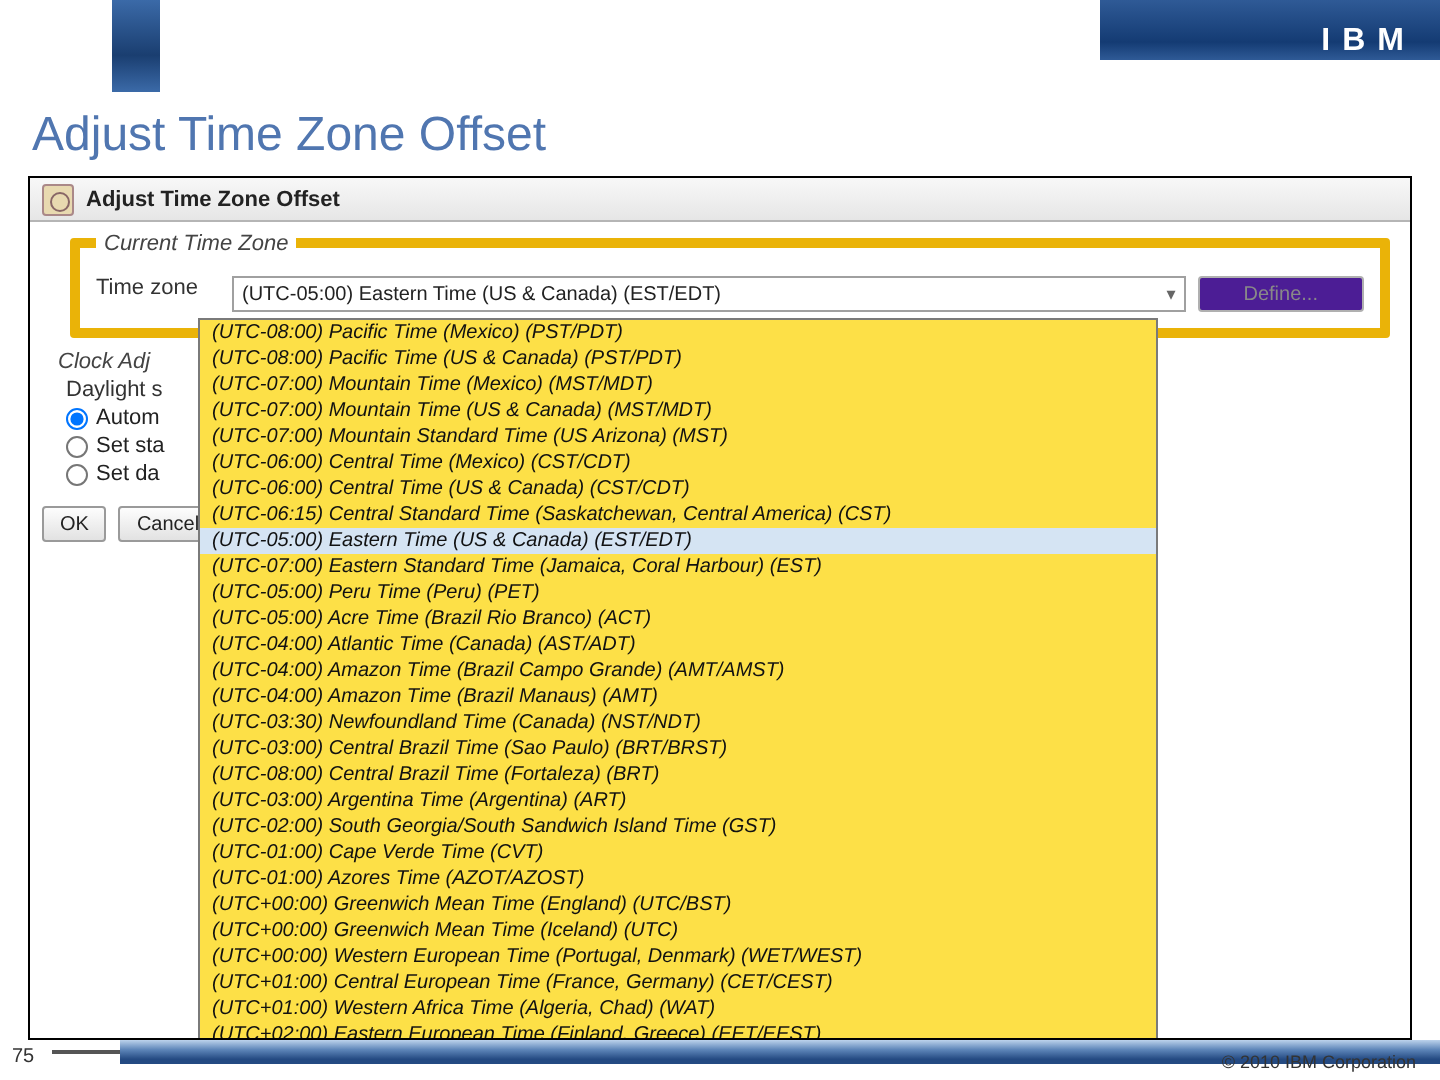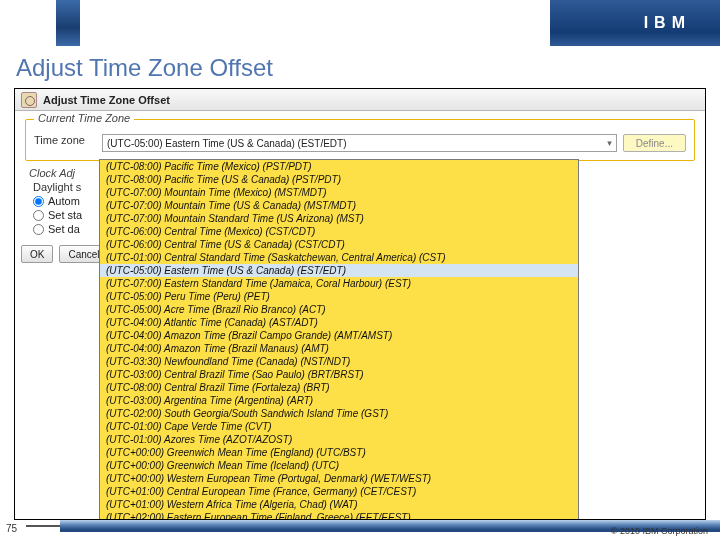--- a/index.html
+++ b/index.html
@@ -1,33 +1,33 @@
 <!DOCTYPE html>
 <html><head>
 <meta charset="utf-8">
 <style>
   * { box-sizing: border-box; margin: 0; padding: 0; }
   body { width: 720px; height: 540px; font-family: Arial, sans-serif; background: #fff; position: relative; overflow: hidden; }
   .top-band { height: 46px; background: #fff; position: relative; }
   .top-accent { position: absolute; top: 0; left: 56px; width: 24px; height: 46px; background: linear-gradient(180deg,#3b6aa8,#1a3e70 60%,#3b6aa8); }
-  .top-right { position: absolute; top: 0; right: 0; width: 170px; height: 46px; background: linear-gradient(180deg,#2f5a96,#143b73 70%,#2f5a96); display:flex; align-items:center; justify-content:flex-end; padding-right:29px; }
+  .top-right { position: absolute; top: 0; right: 0; width: 170px; height: 30px; background: linear-gradient(180deg,#2f5a96,#143b73 70%,#2f5a96); display:flex; align-items:flex-end; justify-content:flex-end; padding-right:12px; }
   .ibm-logo { color:#fff; font-weight:bold; letter-spacing:6px; font-size:16px; }
   .slide-title { color:#5076b0; font-size:24px; font-weight:normal; padding:8px 0 2px 16px; }
   .panel { margin:4px 14px 0 14px; border:1px solid #000; background:#fff; height:432px; position:relative; overflow:hidden; }
   .dlg-titlebar { height:22px; background:linear-gradient(#f8f8f8,#e6e6e6); border-bottom:1px solid #b5b5b5; display:flex; align-items:center; padding:0 6px; gap:6px; }
   .dlg-icon { width:16px; height:16px; background:#e8d9b0; border:1px solid #a88; border-radius:2px; position:relative; }
   .dlg-icon::after { content:""; position:absolute; left:3px; top:3px; width:8px; height:8px; border:1px solid #866; border-radius:50%; }
   .dlg-title { font-size:11px; font-weight:bold; font-family:Tahoma,Arial,sans-serif; color:#222; }
-  .group { margin:8px 10px 4px 10px; border:1px solid #eab308; border-radius:2px; padding:14px 8px 8px 8px; position:relative; font-size:11px; font-family:Tahoma,Arial,sans-serif; color:#333; }
+  .group { margin:8px 10px 4px 20px; border:5px solid #eab308; border-radius:2px; padding:14px 8px 8px 8px; position:relative; font-size:11px; font-family:Tahoma,Arial,sans-serif; color:#333; }
   .group-legend { position:absolute; top:-8px; left:8px; background:#fff; padding:0 4px; font-style:italic; color:#444; font-size:11px; }
   .tz-row { display:flex; gap:6px; }
   .tz-label { width:62px; }
   .tz-select { flex:1; height:18px; border:1px solid #a0a0a0; background:#fff; display:flex; align-items:center; justify-content:space-between; padding:0 4px 0 4px; font-size:10px; color:#222; }
   .tz-select .chev { font-size:9px; color:#666; }
-  .define-btn { height:18px; padding:0 12px; border:1px solid #b0b0b0; background:#fef9c3; color:#888; border-radius:2px; font-size:10px; }
+  .define-btn { height:18px; padding:0 22px; border:1px solid #b0b0b0; background:#4c1d95; color:#888; border-radius:2px; font-size:10px; }
   .group2-label { font-size:11px; font-style:italic; color:#444; margin:6px 0 2px 14px; font-family:Tahoma,Arial,sans-serif; }
   .dst-label-row { display:flex; gap:4px; font-size:11px; margin:0 0 2px 18px; font-family:Tahoma,Arial,sans-serif; color:#333; }
   .dst-label-trunc { width:52px; white-space:nowrap; overflow:hidden; }
   .radio-row { display:flex; align-items:center; gap:4px; font-size:11px; margin:2px 0 2px 18px; font-family:Tahoma,Arial,sans-serif; color:#222; }
   .radio-row input { width:11px; height:11px; }
   .btn-row { display:flex; gap:6px; margin:10px 0 0 6px; }
   .btn { height:18px; padding:0 8px; border:1px solid #9a9a9a; background:linear-gradient(#fdfdfd,#e2e2e2); border-radius:2px; font-size:10px; font-family:Tahoma,Arial,sans-serif; color:#222; }
   .dropdown-list { position:absolute; top:70px; left:84px; width:480px; height:428px; background:#fde047; border:1px solid #7a7a7a; overflow-y:auto; font-size:10px; font-family:Tahoma,Arial,sans-serif; color:#111;font-style:italic; }
   .dropdown-list .opt { padding:1px 6px; height:13px; line-height:12px; white-space:nowrap; cursor:default; }
   .dropdown-list .opt.sel { background:#d5e4f3; }
@@ -91,21 +91,21 @@
   </div>
 
   <div class="dropdown-list" id="tz-dropdown">
       <div class="opt">(UTC-08:00) Pacific Time (Mexico) (PST/PDT)</div>
       <div class="opt">(UTC-08:00) Pacific Time (US &amp; Canada) (PST/PDT)</div>
       <div class="opt">(UTC-07:00) Mountain Time (Mexico) (MST/MDT)</div>
       <div class="opt">(UTC-07:00) Mountain Time (US &amp; Canada) (MST/MDT)</div>
       <div class="opt">(UTC-07:00) Mountain Standard Time (US Arizona) (MST)</div>
       <div class="opt">(UTC-06:00) Central Time (Mexico) (CST/CDT)</div>
       <div class="opt">(UTC-06:00) Central Time (US &amp; Canada) (CST/CDT)</div>
-      <div class="opt">(UTC-01:00) Central Standard Time (Saskatchewan, Central America) (CST)</div>
+      <div class="opt">(UTC-06:15) Central Standard Time (Saskatchewan, Central America) (CST)</div>
       <div class="opt sel">(UTC-05:00) Eastern Time (US &amp; Canada) (EST/EDT)</div>
       <div class="opt">(UTC-07:00) Eastern Standard Time (Jamaica, Coral Harbour) (EST)</div>
       <div class="opt">(UTC-05:00) Peru Time (Peru) (PET)</div>
       <div class="opt">(UTC-05:00) Acre Time (Brazil Rio Branco) (ACT)</div>
       <div class="opt">(UTC-04:00) Atlantic Time (Canada) (AST/ADT)</div>
       <div class="opt">(UTC-04:00) Amazon Time (Brazil Campo Grande) (AMT/AMST)</div>
       <div class="opt">(UTC-04:00) Amazon Time (Brazil Manaus) (AMT)</div>
       <div class="opt">(UTC-03:30) Newfoundland Time (Canada) (NST/NDT)</div>
       <div class="opt">(UTC-03:00) Central Brazil Time (Sao Paulo) (BRT/BRST)</div>
       <div class="opt">(UTC-08:00) Central Brazil Time (Fortaleza) (BRT)</div>

